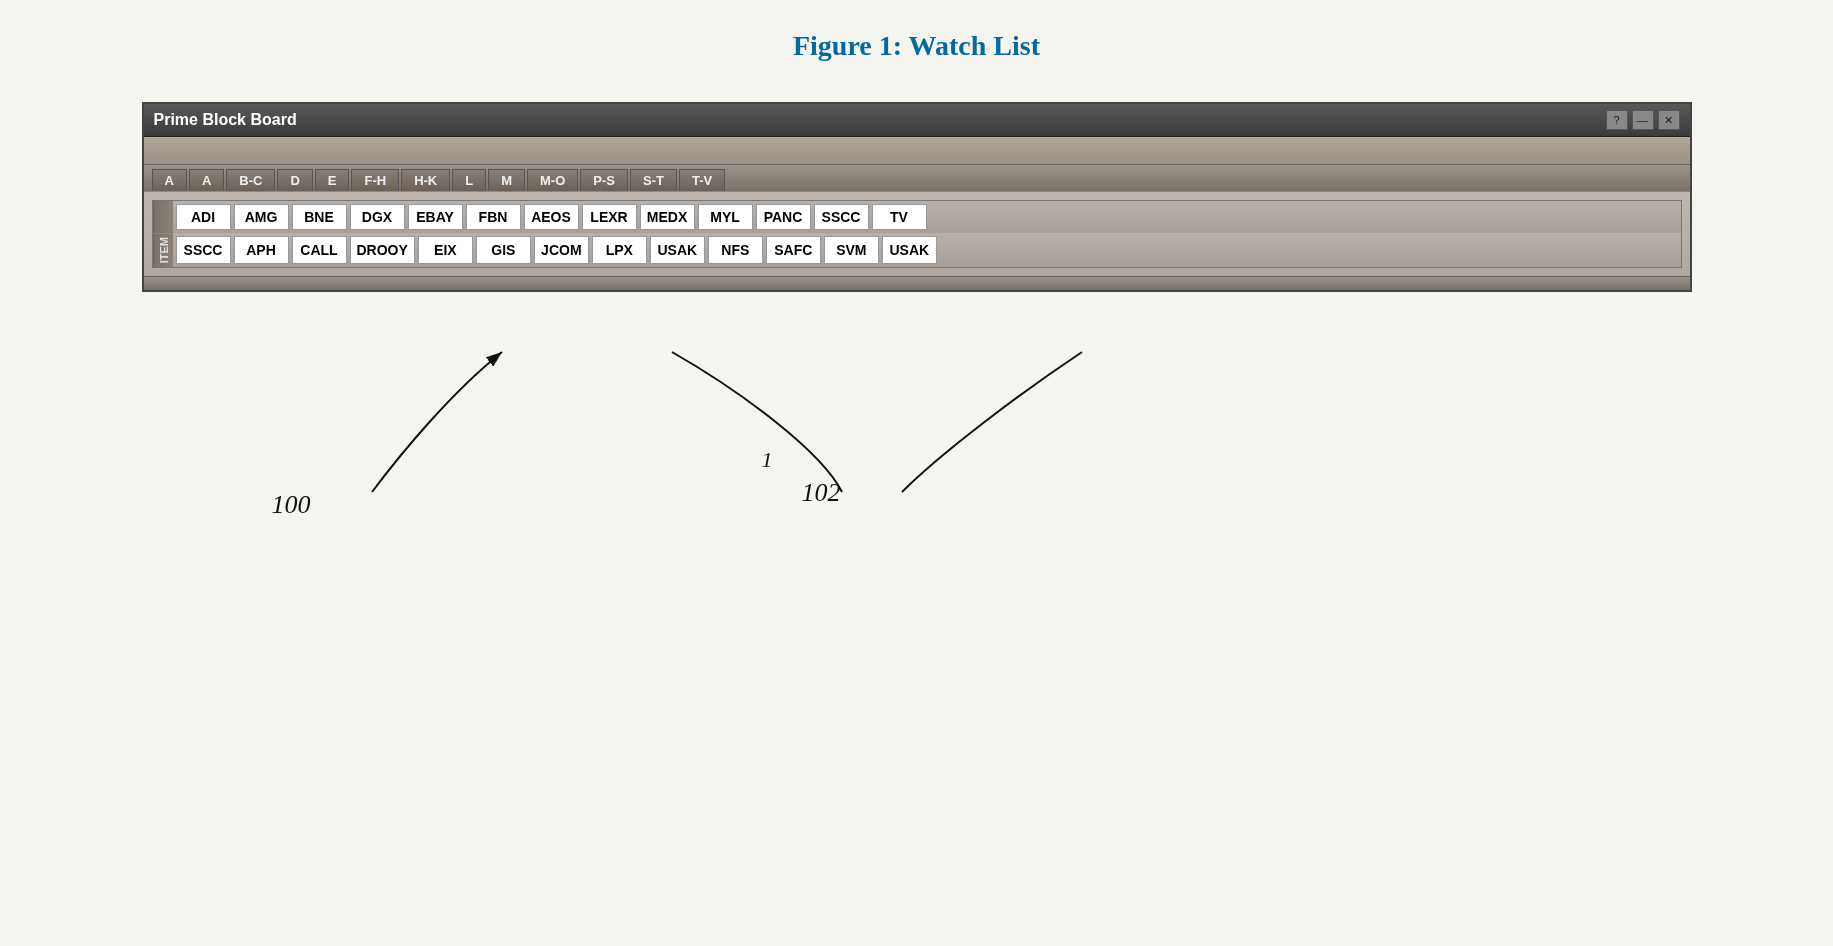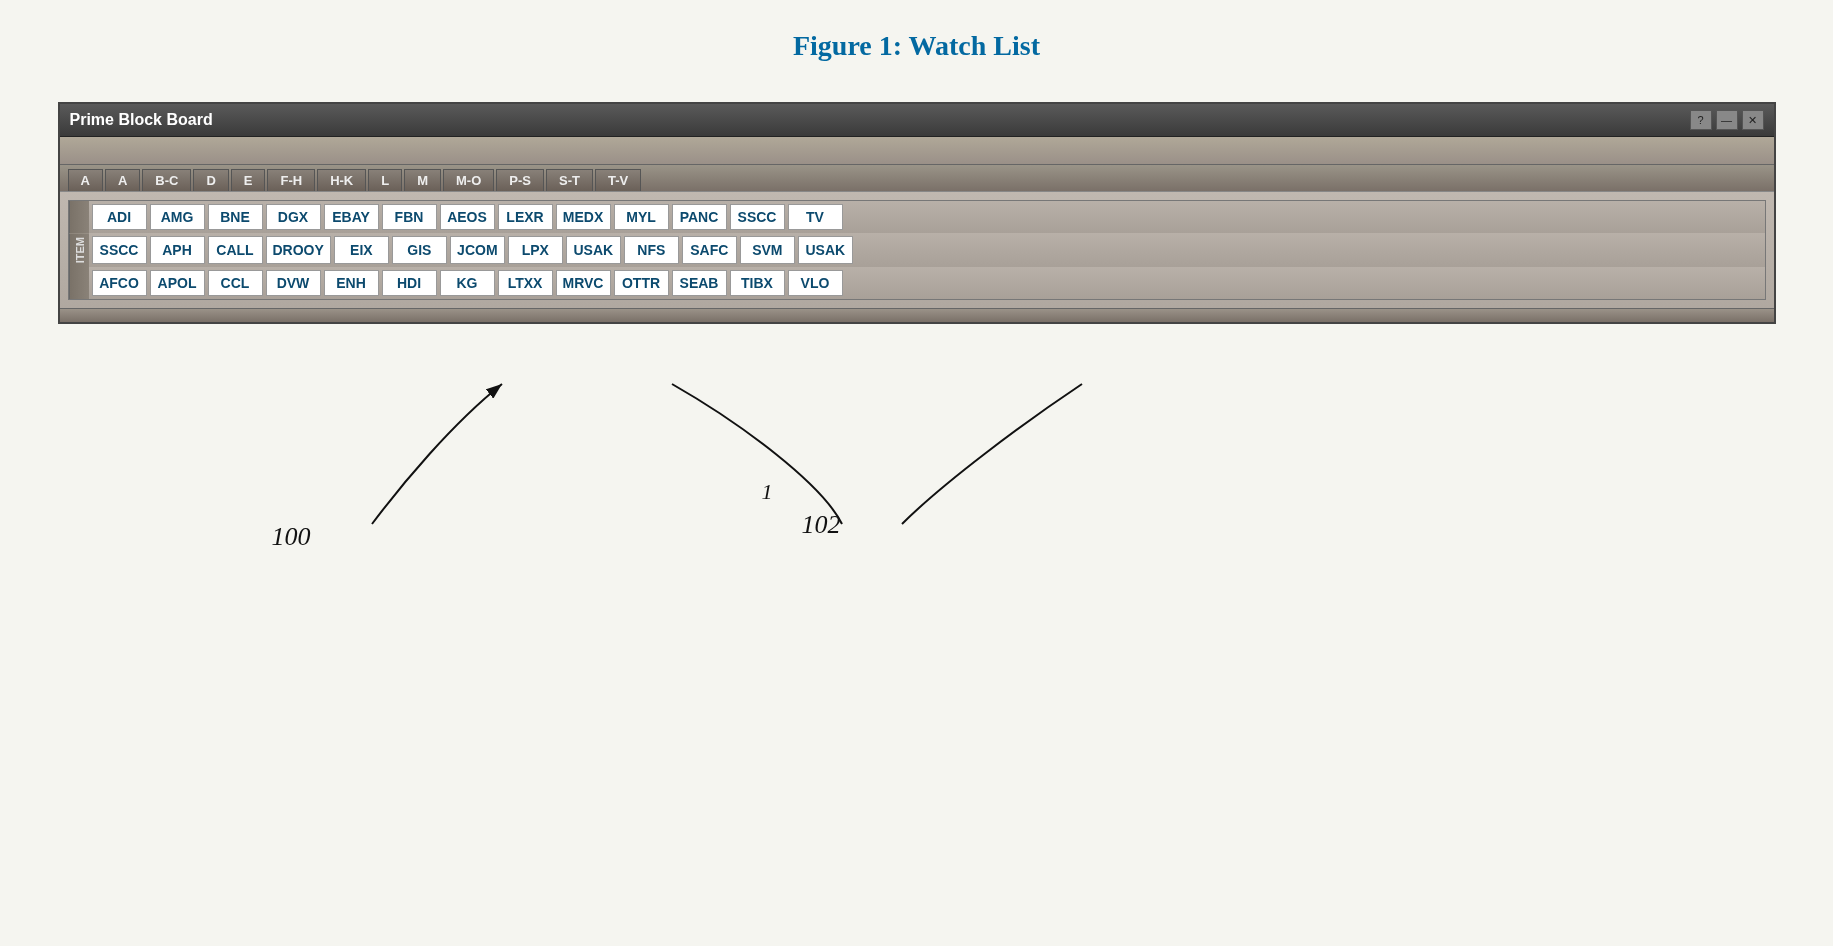--- a/index.html
+++ b/index.html
@@ -15,21 +15,21 @@
       text-align: center;
       font-size: 28px;
       font-weight: bold;
       padding: 30px 0 40px 0;
       color: #0369a1;
       font-family: 'Times New Roman', serif;
     }
 
     .app-window {
       margin: 0 auto;
-      width: 1718px;
+      width: 1550px;
       border: 2px solid #444;
       background: #c8c0b8;
       position: relative;
     }
 
     .title-bar {
       background: linear-gradient(to bottom, #5a5a5a, #3a3a3a);
       padding: 6px 10px;
       display: flex;
       align-items: center;
@@ -130,21 +130,21 @@
       background: linear-gradient(to bottom, #b8b0a8, #a8a098);
     }
 
     .stock-cell {
       background: white;
       border: 1px solid #999;
       padding: 4px 6px;
       font-size: 14px;
       font-weight: bold;
       font-family: 'Arial', sans-serif;
-      color: #0c4a6e;
+      color: #000000;
       text-align: center;
       min-width: 55px;
       display: flex;
       align-items: center;
       justify-content: center;
       cursor: pointer;
     }
 
     .bottom-bar {
       background: linear-gradient(to bottom, #9a9288, #7a7068);
@@ -246,38 +246,20 @@
             <div class="stock-cell">JCOM</div>
             <div class="stock-cell">LPX</div>
             <div class="stock-cell">USAK</div>
             <div class="stock-cell">NFS</div>
             <div class="stock-cell">SAFC</div>
             <div class="stock-cell">SVM</div>
             <div class="stock-cell">USAK</div>
           </div>
         </div>
 
-        <div class="stock-row">
-          <div class="row-label"></div>
-          <div class="cells-container">
-            <div class="stock-cell">AFCO</div>
-            <div class="stock-cell">APOL</div>
-            <div class="stock-cell">CCL</div>
-            <div class="stock-cell">DVW</div>
-            <div class="stock-cell">ENH</div>
-            <div class="stock-cell">HDI</div>
-            <div class="stock-cell">KG</div>
-            <div class="stock-cell">LTXX</div>
-            <div class="stock-cell">MRVC</div>
-            <div class="stock-cell">OTTR</div>
-            <div class="stock-cell">SEAB</div>
-            <div class="stock-cell">TIBX</div>
-            <div class="stock-cell">VLO</div>
-          </div>
-        </div>
 
       </div>
     </div>
 
     <div class="bottom-bar"></div>
   </div>
 
   <div class="annotation-area">
     <svg class="annotation-svg" viewBox="0 0 1550 260" preserveAspectRatio="xMidYMid meet">
 

